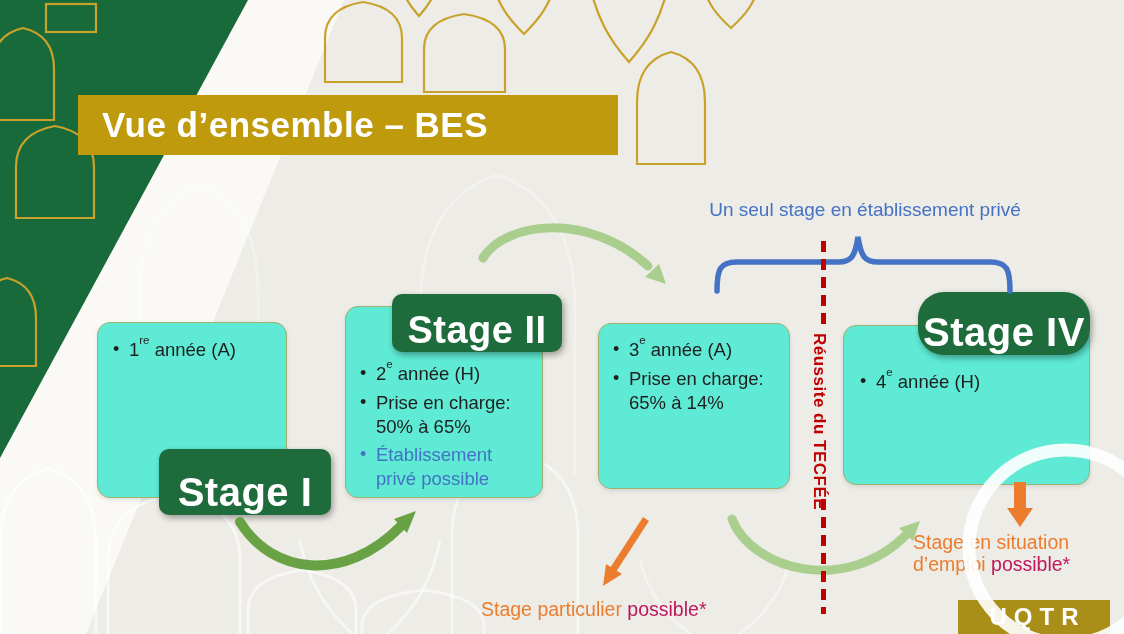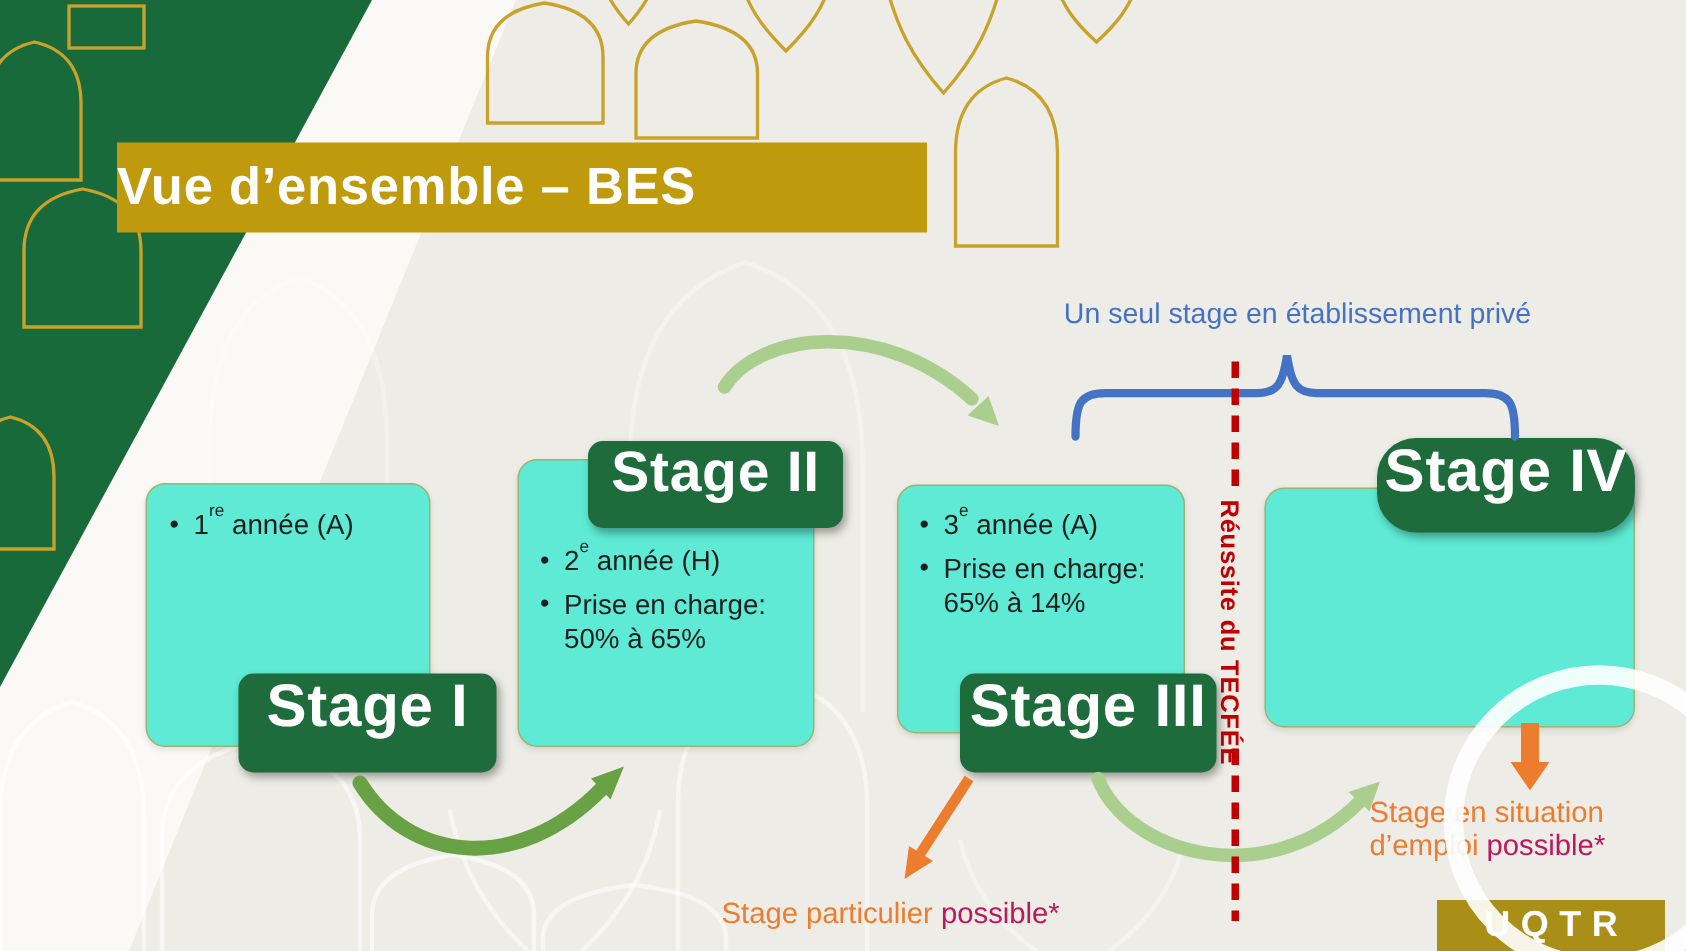--- a/index.html
+++ b/index.html
@@ -9,41 +9,41 @@
     font-family:"Liberation Sans","DejaVu Sans",sans-serif;
     -webkit-font-smoothing:antialiased;
   }
   svg{display:block;}
   .bg-layer,.fg-layer{position:absolute;left:0;top:0;width:1124px;height:634px;pointer-events:none;}
   .bg-layer{z-index:0;}
   .fg-layer{z-index:40;}
 
   .banner{
     position:absolute;left:78px;top:95px;width:540px;height:60px;z-index:15;
-    background:var(--gold,#C09A0D);display:flex;align-items:center;box-sizing:border-box;
+    background:var(--gold,#C09A0D);display:flex;align-items:center;padding-left:24px;box-sizing:border-box;
   }
   .banner .title{color:#fff;font-size:35px;font-weight:bold;letter-spacing:.5px;white-space:nowrap;}
 
   .card{
     position:absolute;z-index:10;background:#5eead4;border:1.5px solid #9CB46F;border-radius:13px;
     box-shadow:0 2px 4px rgba(0,0,0,.10);box-sizing:border-box;color:#1F1F1F;
   }
   .card ul{list-style:none;margin:0;padding:0;}
   .card li{display:flex;font-size:18.5px;line-height:1.28;margin-bottom:5px;}
   .card li::before{content:"\2022";width:16px;flex:0 0 16px;font-size:18px;}
   .card li.blue{color:var(--blue,#4472C4);}
   .card sup{font-size:62%;position:relative;top:-.45em;}
   #card-1{left:97px;top:322px;width:190px;height:176px;padding:15px 10px 10px 15px;}
   #card-2{left:345px;top:306px;width:198px;height:192px;padding:55px 10px 14px 14px;}
   #card-3{left:598px;top:323px;width:192px;height:166px;padding:14px 8px 10px 14px;}
   #card-4{left:843px;top:325px;width:247px;height:160px;padding:44px 8px 10px 16px;}
 
   .stage-label{
     position:absolute;z-index:20;background:var(--green,#1E6C3C);color:#fff;border-radius:10px;
-    display:flex;align-items:flex-start;justify-content:center;font-size:40px;font-weight:600;letter-spacing:.5px;
+    display:flex;align-items:flex-end;justify-content:center;font-size:40px;font-weight:600;letter-spacing:.5px;
     box-shadow:2px 3px 6px rgba(0,0,0,.35);white-space:nowrap;
   }
   #label-1{left:141px;top:449px;width:172px;height:66px;margin-left:18px;}
   #label-2{left:392px;top:294px;width:170px;height:58px;font-size:38px;}
   #label-3{left:640px;top:449px;width:171px;height:66px;}
   #label-4{left:918px;top:292px;width:172px;height:63px;border-radius:26px;}
 
   .note-blue{
     position:absolute;left:655px;top:199px;width:420px;z-index:30;text-align:center;
     color:var(--blue,#4472C4);font-size:19px;
@@ -113,42 +113,45 @@
   </div>
 
   <div class="card" id="card-2">
     <ul>
       <li>
           <span class="t"><span>2</span><sup>e</sup><span> année (H)</span></span>
         </li>
       <li>
           <span class="t">Prise en charge: 50% à 65%</span>
         </li>
+      <li class="blue">
+          <span class="t">Établissement privé possible</span>
+        </li>
     </ul>
   </div>
   <div class="stage-label" id="label-2">
     <span>Stage II</span>
   </div>
 
   <div class="card" id="card-3">
     <ul>
       <li>
           <span class="t"><span>3</span><sup>e</sup><span> année (A)</span></span>
         </li>
       <li>
           <span class="t">Prise en charge: 65% à 14%</span>
         </li>
     </ul>
   </div>
-  <div class="stage-label" id="label-3">
-    <span>Stage III</span>
-  </div>
 
   <div class="card" id="card-4">
     <ul>
+      <li>
+          <span class="t"><span>4</span><sup>e</sup><span> année (H)</span></span>
+        </li>
     </ul>
   </div>
   <div class="stage-label" id="label-4">
     <span>Stage IV</span>
   </div>
 
   <div class="note-blue">Un seul stage en établissement privé</div>
 
   <div class="tecfee">Réussite du TECFÉE</div>
 

